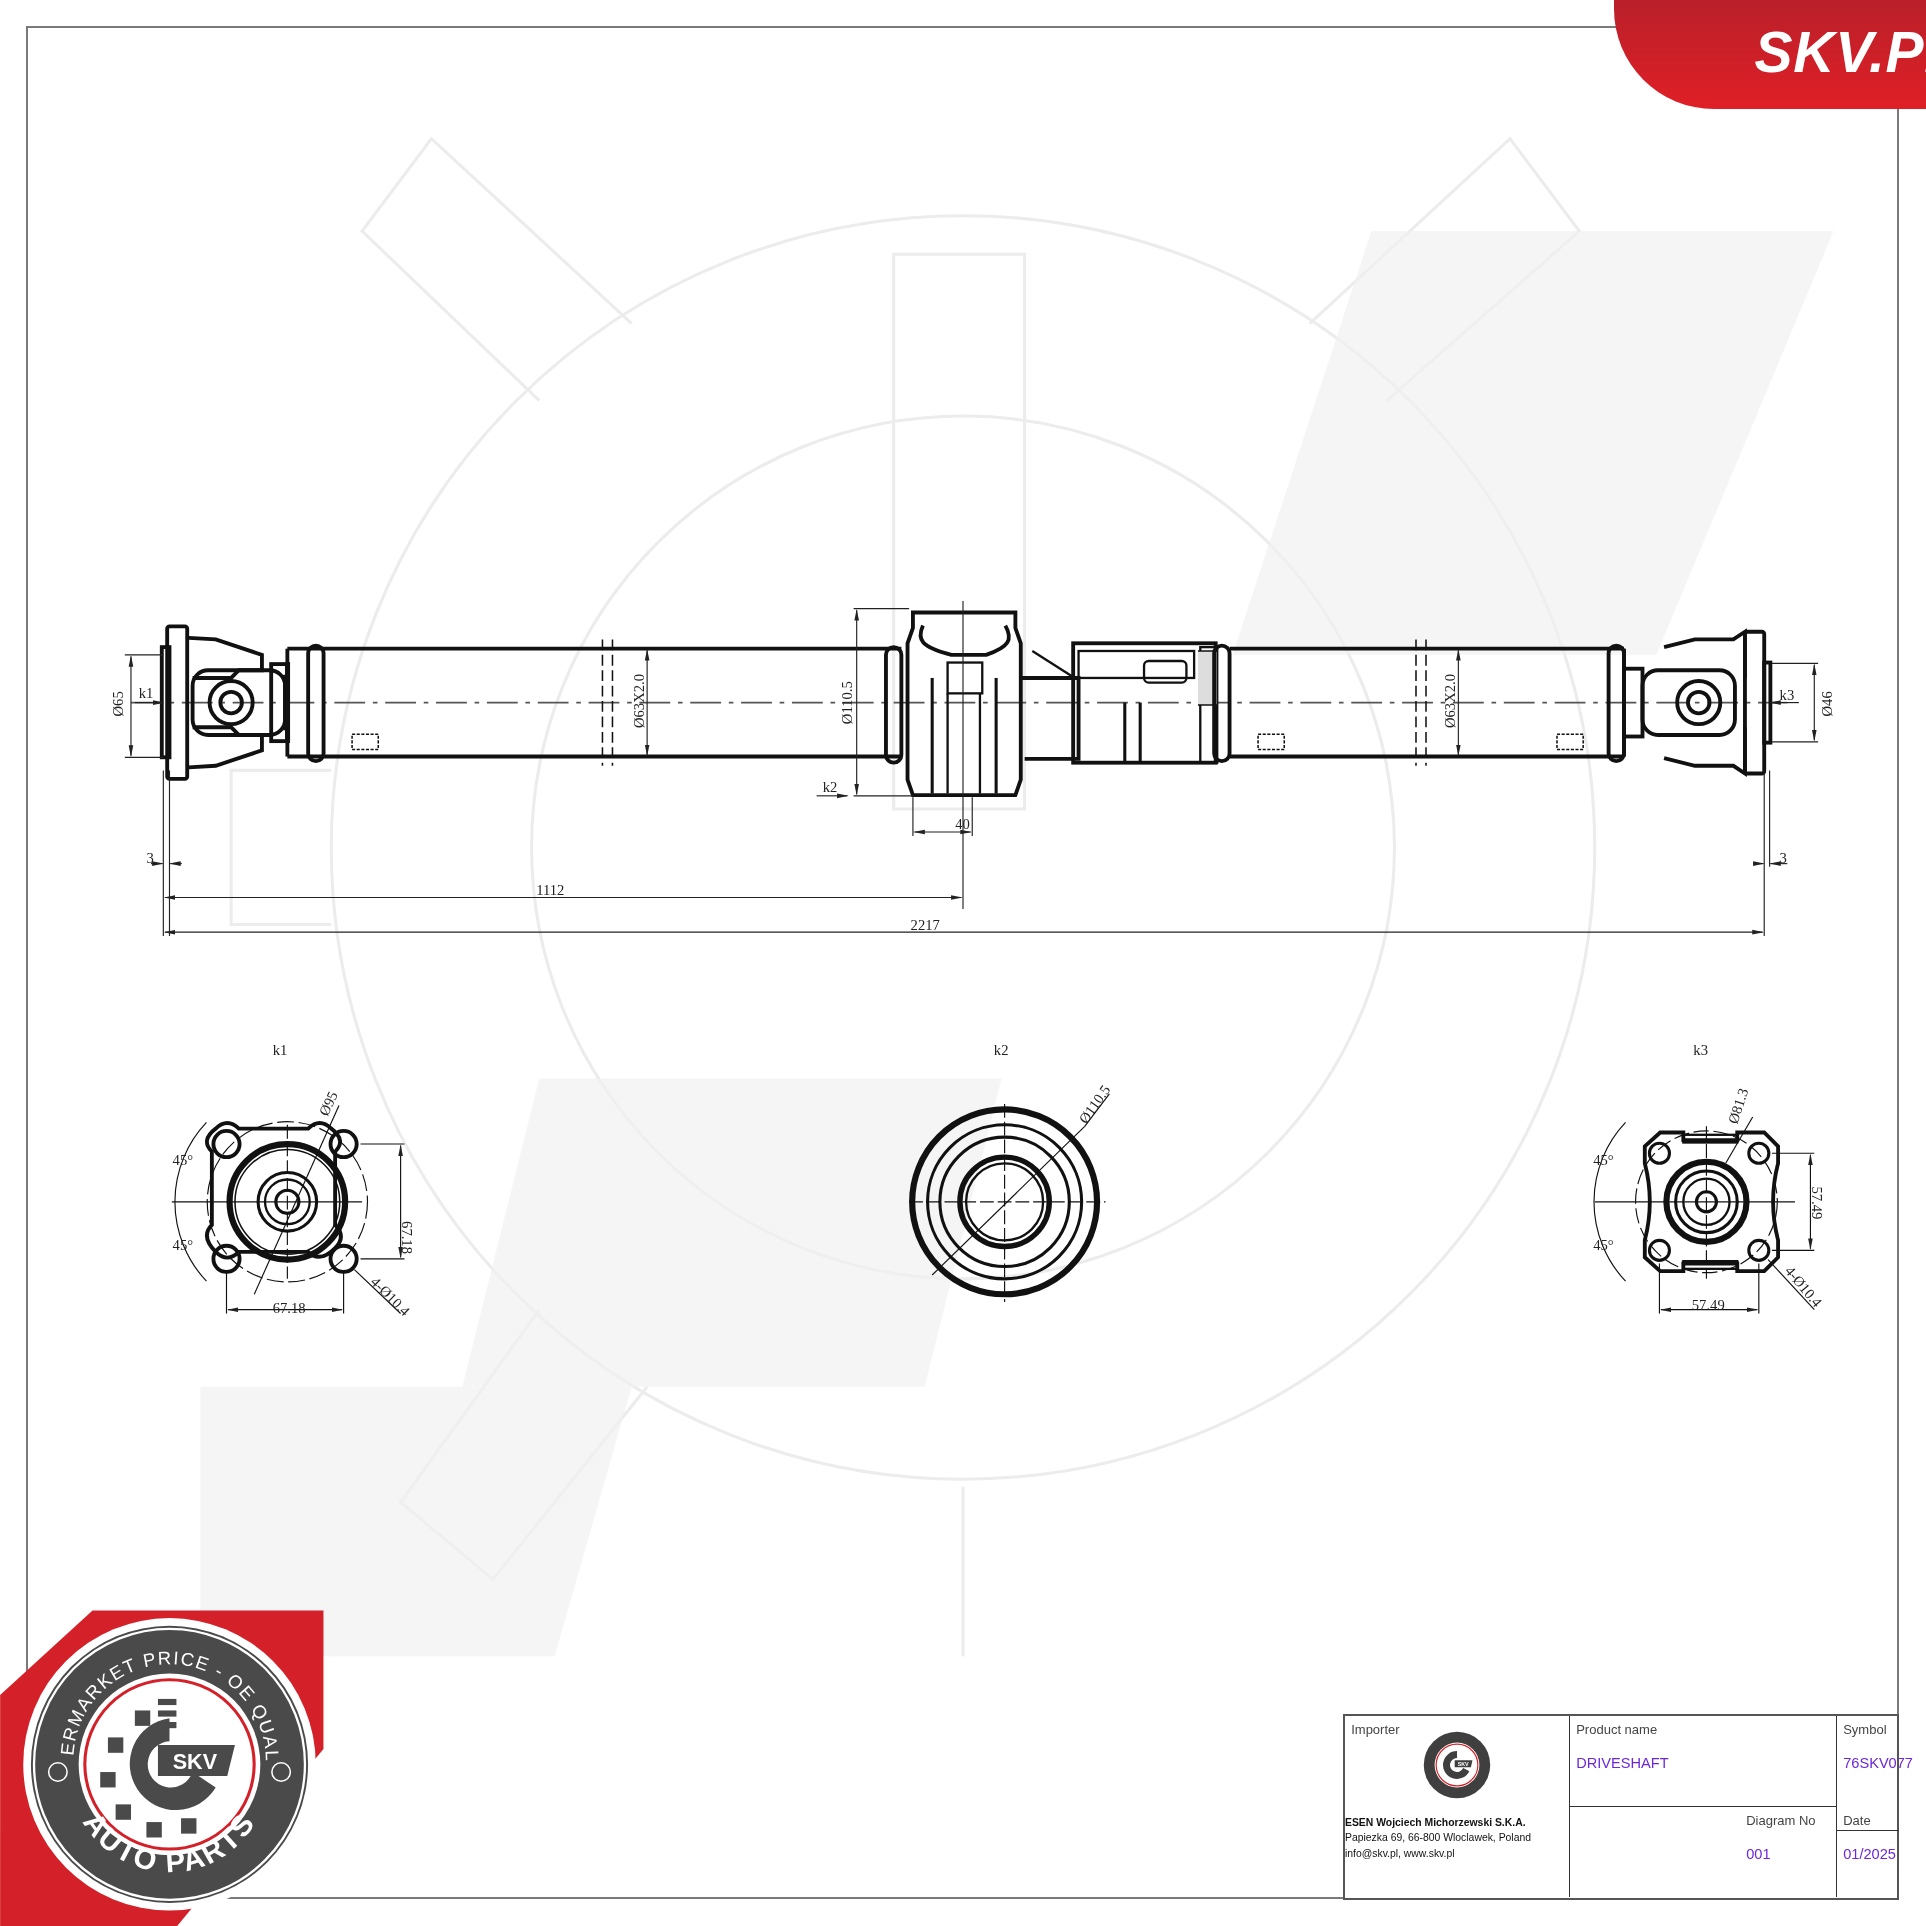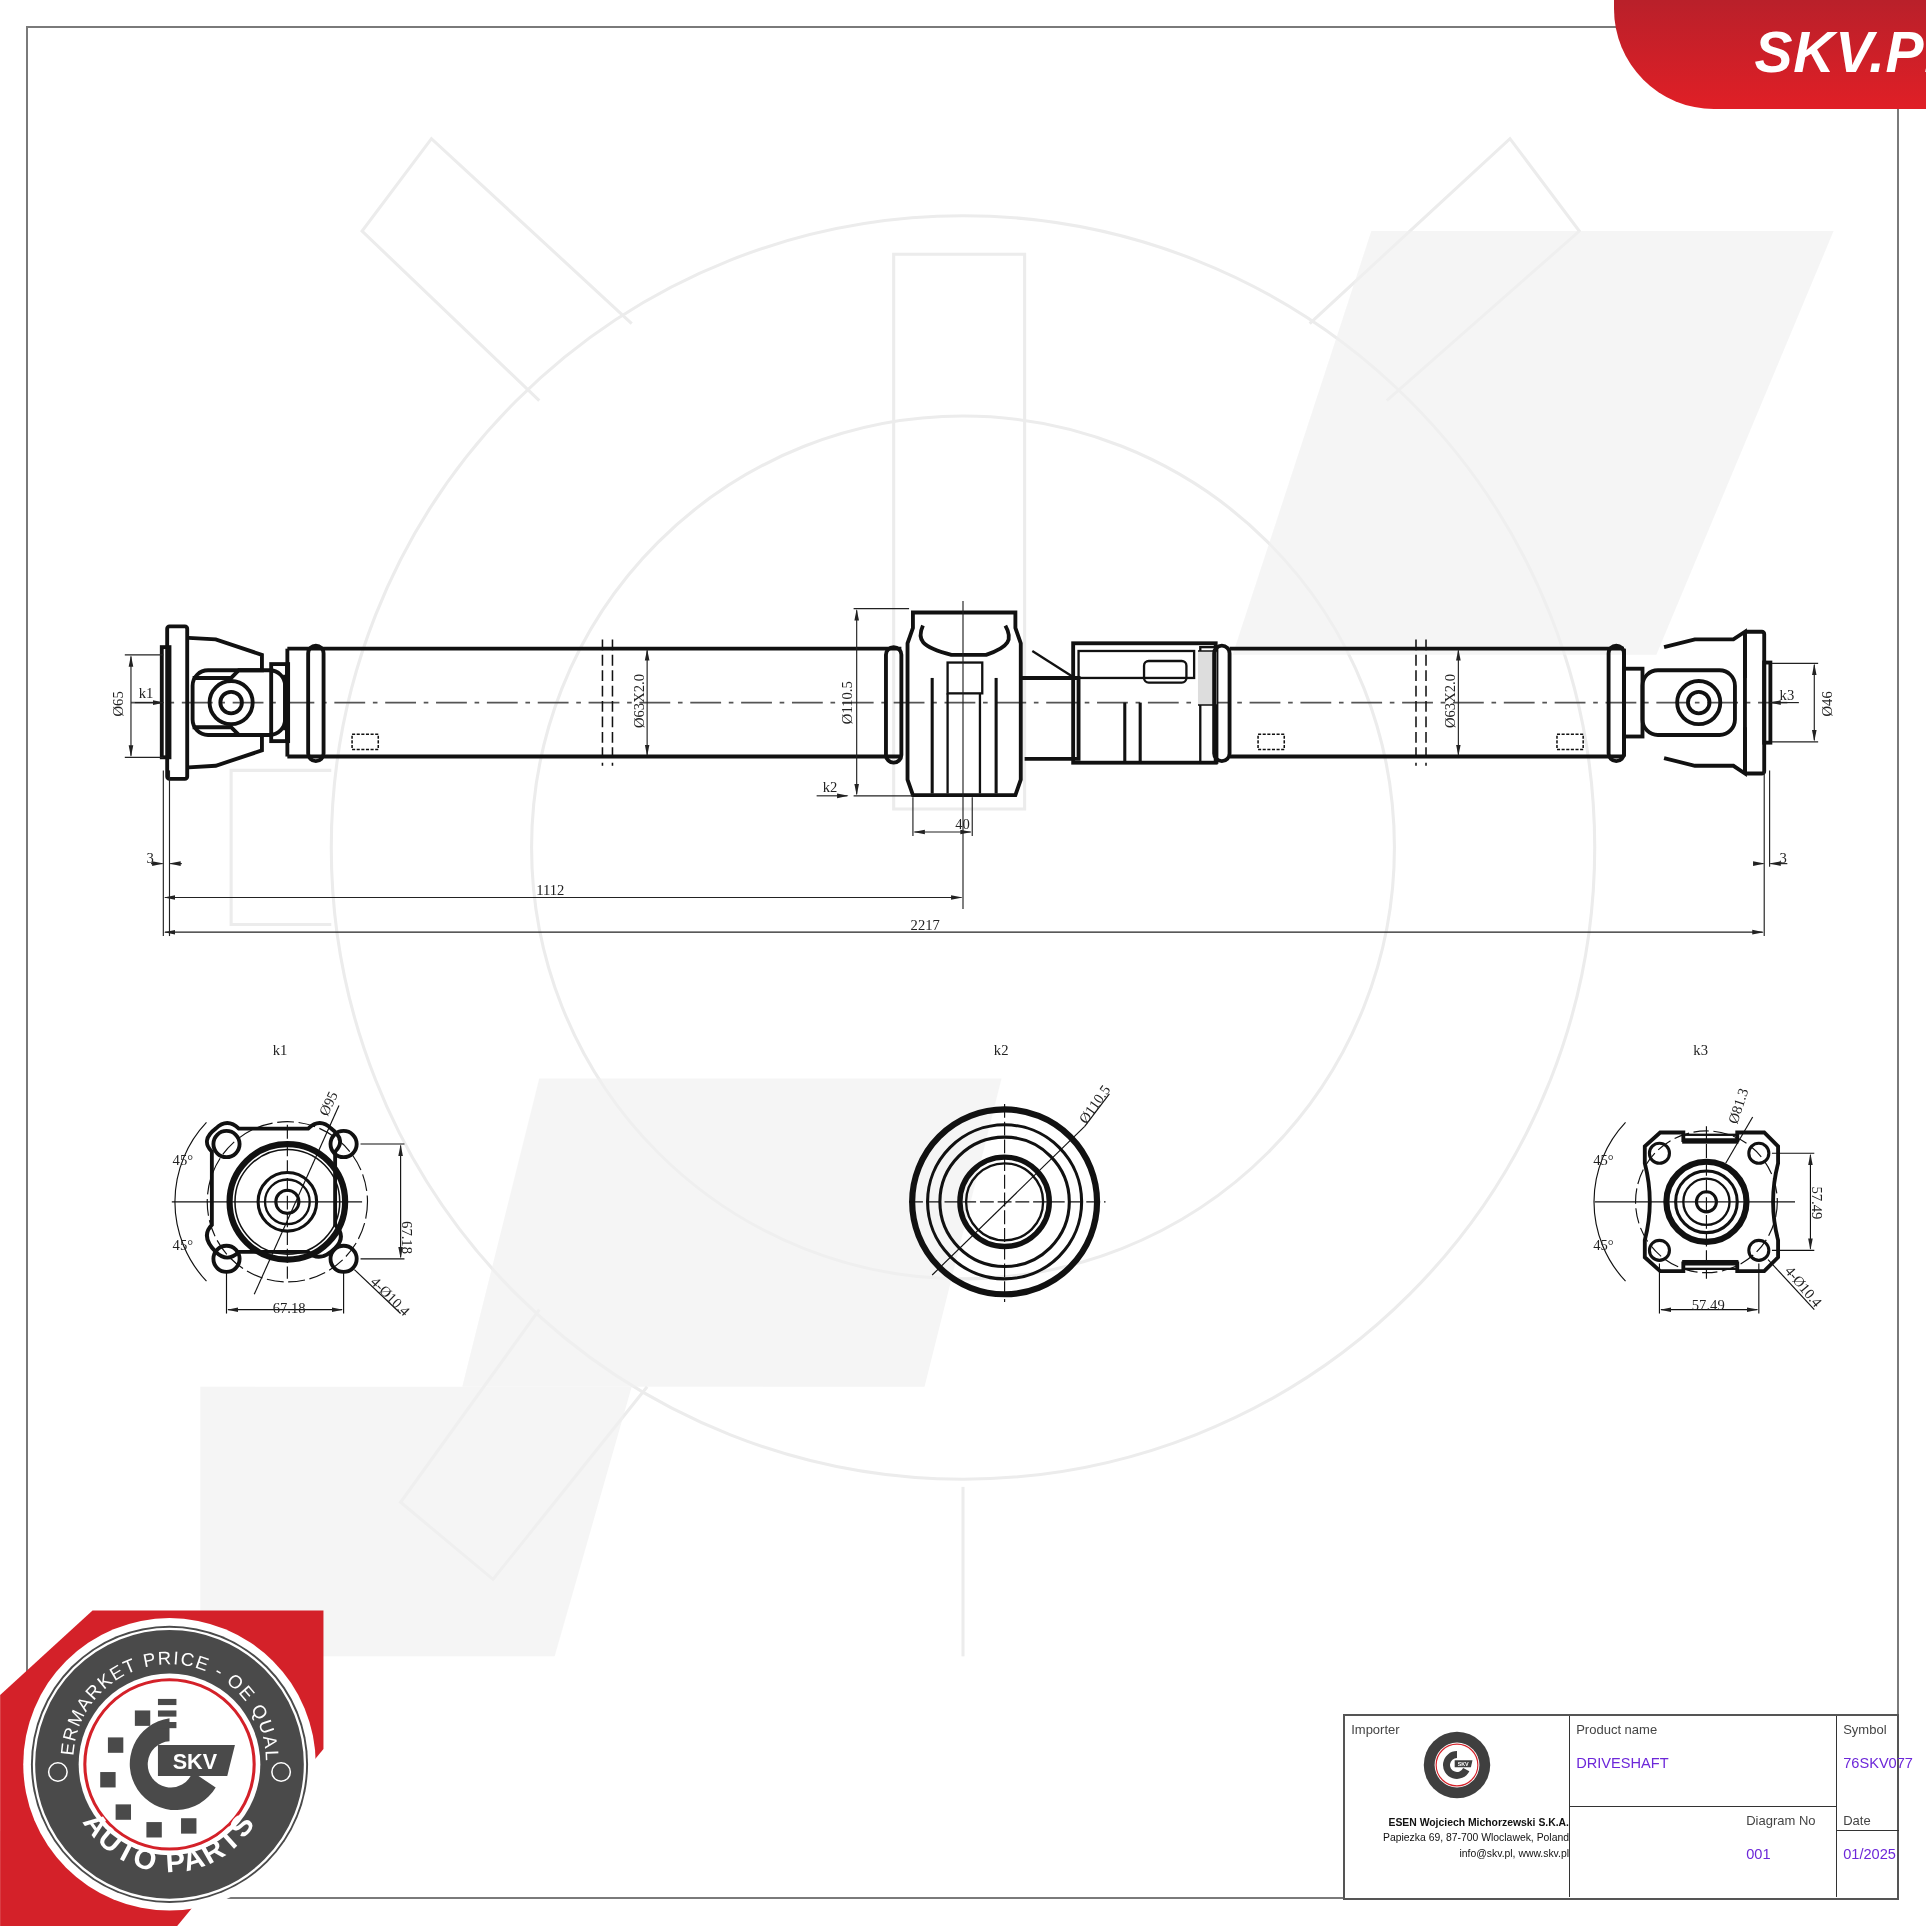--- a/index.html
+++ b/index.html
@@ -8,21 +8,21 @@
   .brand-tab{position:absolute;left:1614px;top:0;width:385px;height:109px;background:linear-gradient(180deg,#b9202a,#e01f26);border-bottom-left-radius:100px;}
   .brand-text{position:absolute;right:39px;top:18.5px;font-family:"Liberation Sans",sans-serif;font-weight:bold;font-style:italic;font-size:57px;color:#ffffff;letter-spacing:0.8px;}
   svg.drawing{position:absolute;left:0;top:0;}
   .dim{font-family:"Liberation Serif",serif;font-size:19px;fill:#222;}
   .lbl{font-family:"Liberation Serif",serif;font-size:19px;fill:#222;}
   .watermark{position:absolute;left:0;top:0;pointer-events:none;}
   .tbl{position:absolute;left:1343px;top:1714px;width:556px;height:186px;border:2.3px solid #555;border-right:2.3px solid #555;box-sizing:border-box;background:#fff;}
   .cell{position:absolute;box-sizing:border-box;}
   .cap{position:absolute;left:6.2px;top:6.2px;font-size:13px;color:#444;}
   .val{position:absolute;left:6.2px;font-size:14.6px;color:#6d28d9;}
-  .importer-text{position:absolute;left:0;width:100%;text-align:right;font-size:10.4px;color:#111;line-height:15.4px;}
+  .importer-text{position:absolute;left:0;width:100%;text-align:left;font-size:10.4px;color:#111;line-height:15.4px;}
   .importer-text .bold{font-weight:bold;}
   .badge{position:absolute;left:0;top:1595px;width:339px;height:331px;}
 </style>
 </head>
 <body>
 
 <div class="frame"></div>
 
 <svg class="watermark" width="1926" height="1926" viewBox="0 0 2500 2500">
   <g fill="none" stroke="#ececec" stroke-width="4">
@@ -304,21 +304,21 @@
     <svg style="position:absolute;left:78px;top:15.4px;" width="68" height="68" viewBox="0 0 88 88">
       <circle cx="44" cy="44" r="43" fill="#3f3f3f"></circle>
       <circle cx="44" cy="44" r="29" fill="#ffffff"></circle>
       <circle cx="44" cy="44" r="27" fill="none" stroke="#d42129" stroke-width="1.5"></circle>
       <path d="M44 26 A18 18 0 1 0 60 52 L52 48 A9 9 0 1 1 44 35 Z" fill="#3f3f3f"></path>
       <polygon points="41,38 64,38 62,47 41,47" fill="#3f3f3f"></polygon>
       <text x="52" y="45" font-size="7" font-weight="bold" fill="#fff" text-anchor="middle" font-family="Liberation Sans, sans-serif">SKV</text>
     </svg>
     <div class="importer-text" style="top:99px;">
       <div class="bold">ESEN Wojciech Michorzewski S.K.A.</div>
-      <div>Papiezka 69, 87-700 Wloclawek, Poland</div>
+      <div>Papiezka 69, 66-800 Wloclawek, Poland</div>
       <div>info@skv.pl, www.skv.pl</div>
     </div>
   </div>
   <div class="cell" style="left:225px;top:0;width:267px;height:91px;border-right:1.5px solid #333;border-bottom:1.5px solid #333;">
     <span class="cap">Product name</span>
     <span class="val" style="top:39px;">DRIVESHAFT</span>
   </div>
   <div class="cell" style="left:492px;top:0;width:62px;height:115px;border-bottom:1.5px solid #333;">
     <span class="cap">Symbol</span>
     <span class="val" style="top:39px;">76SKV077</span>

